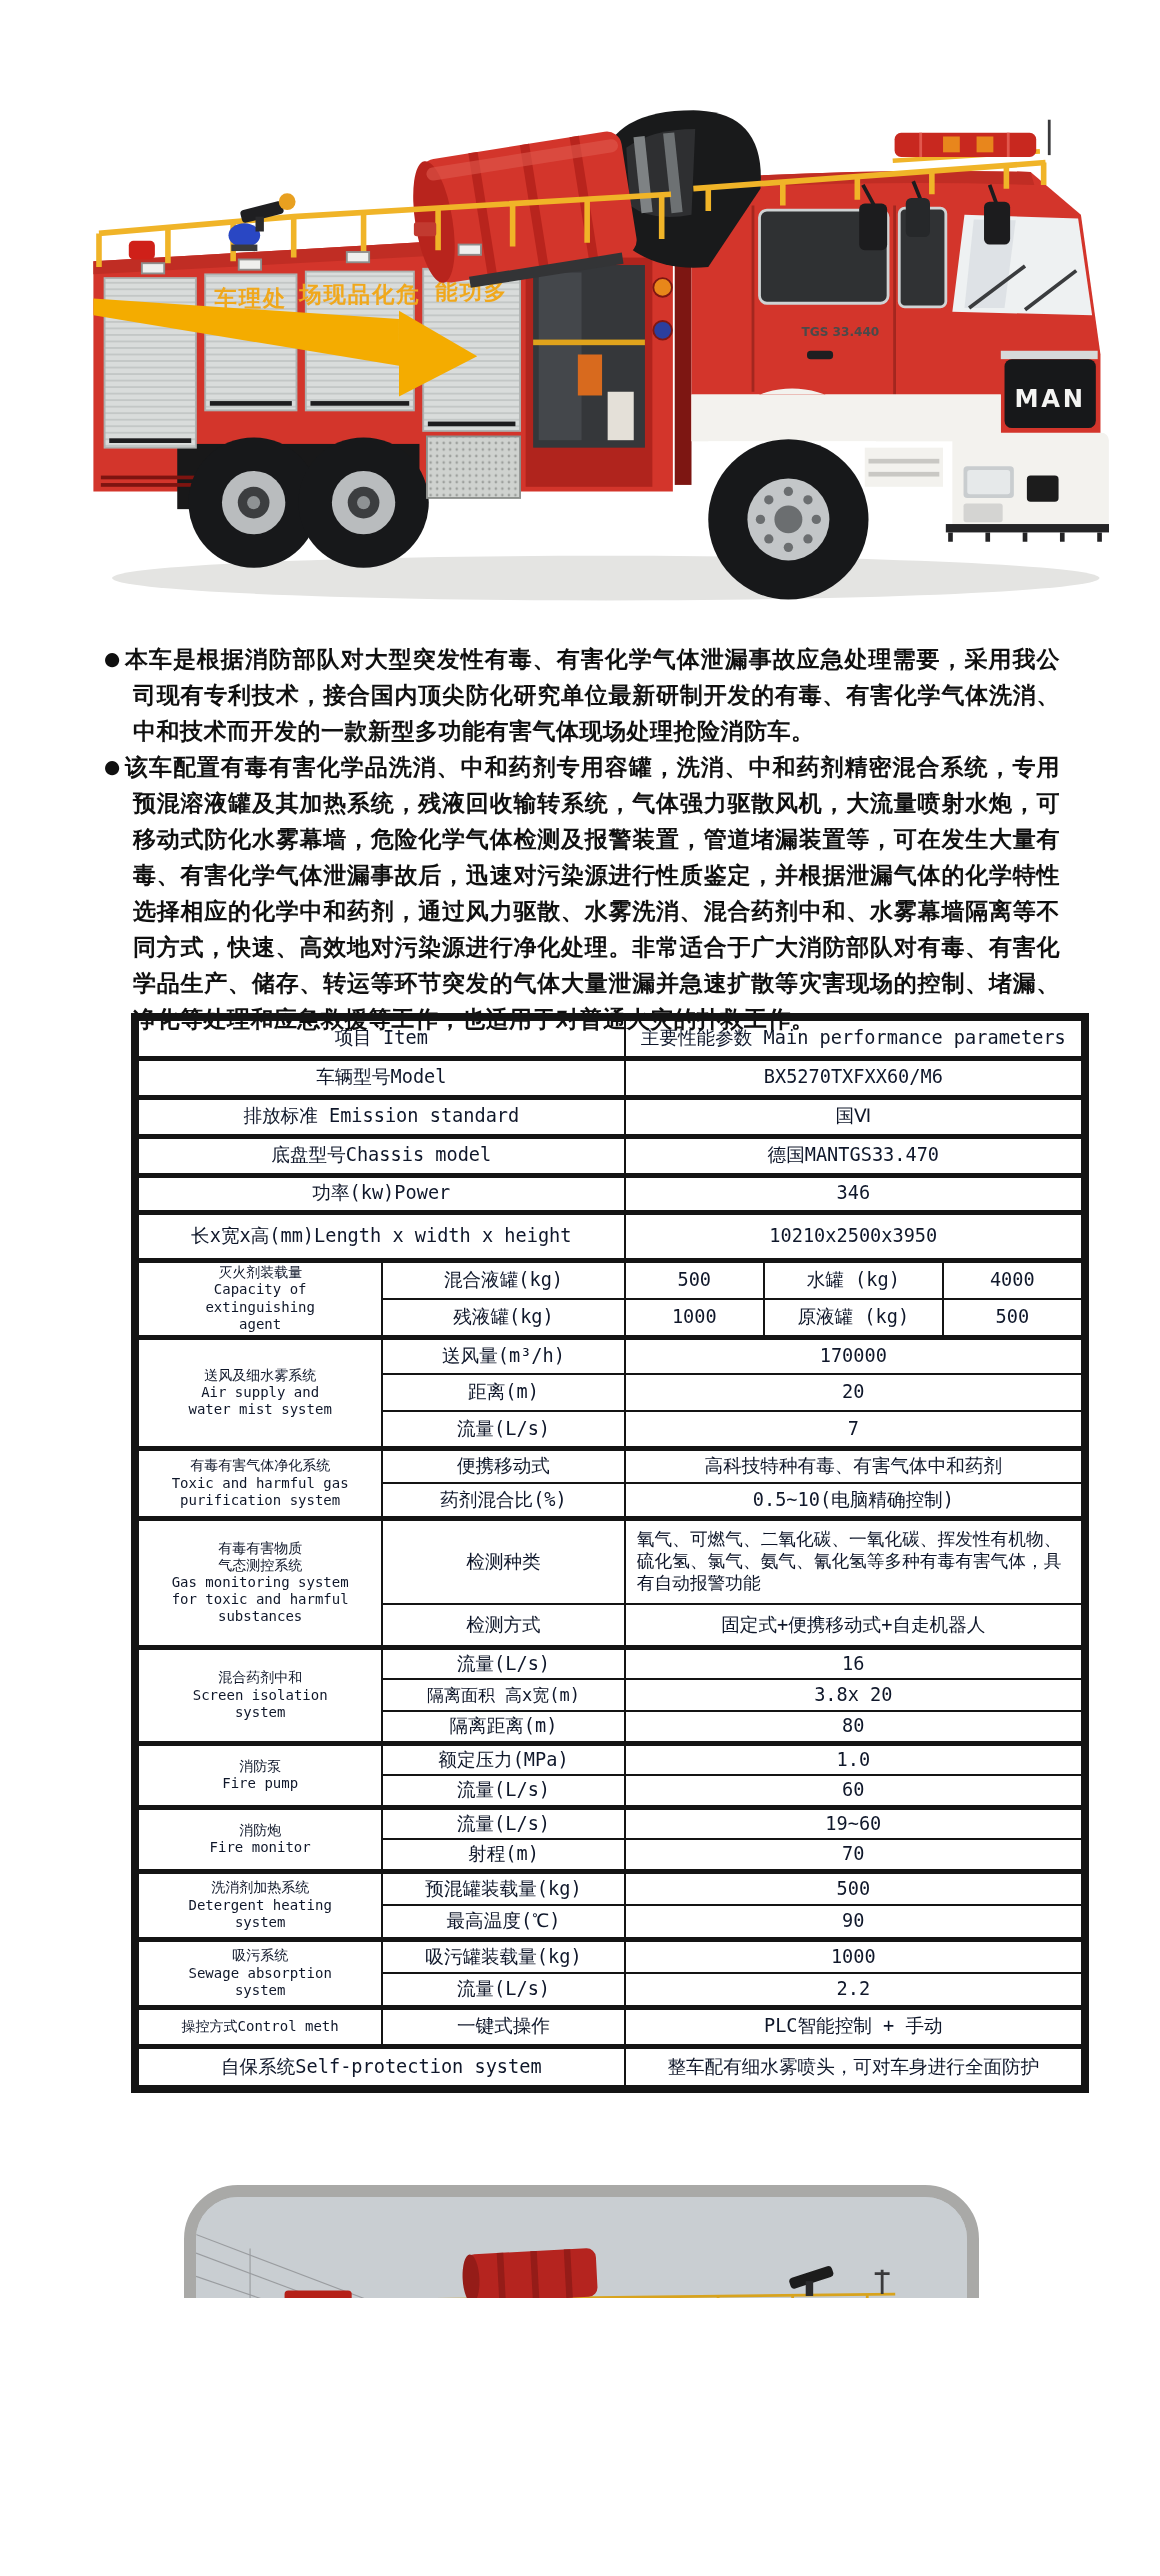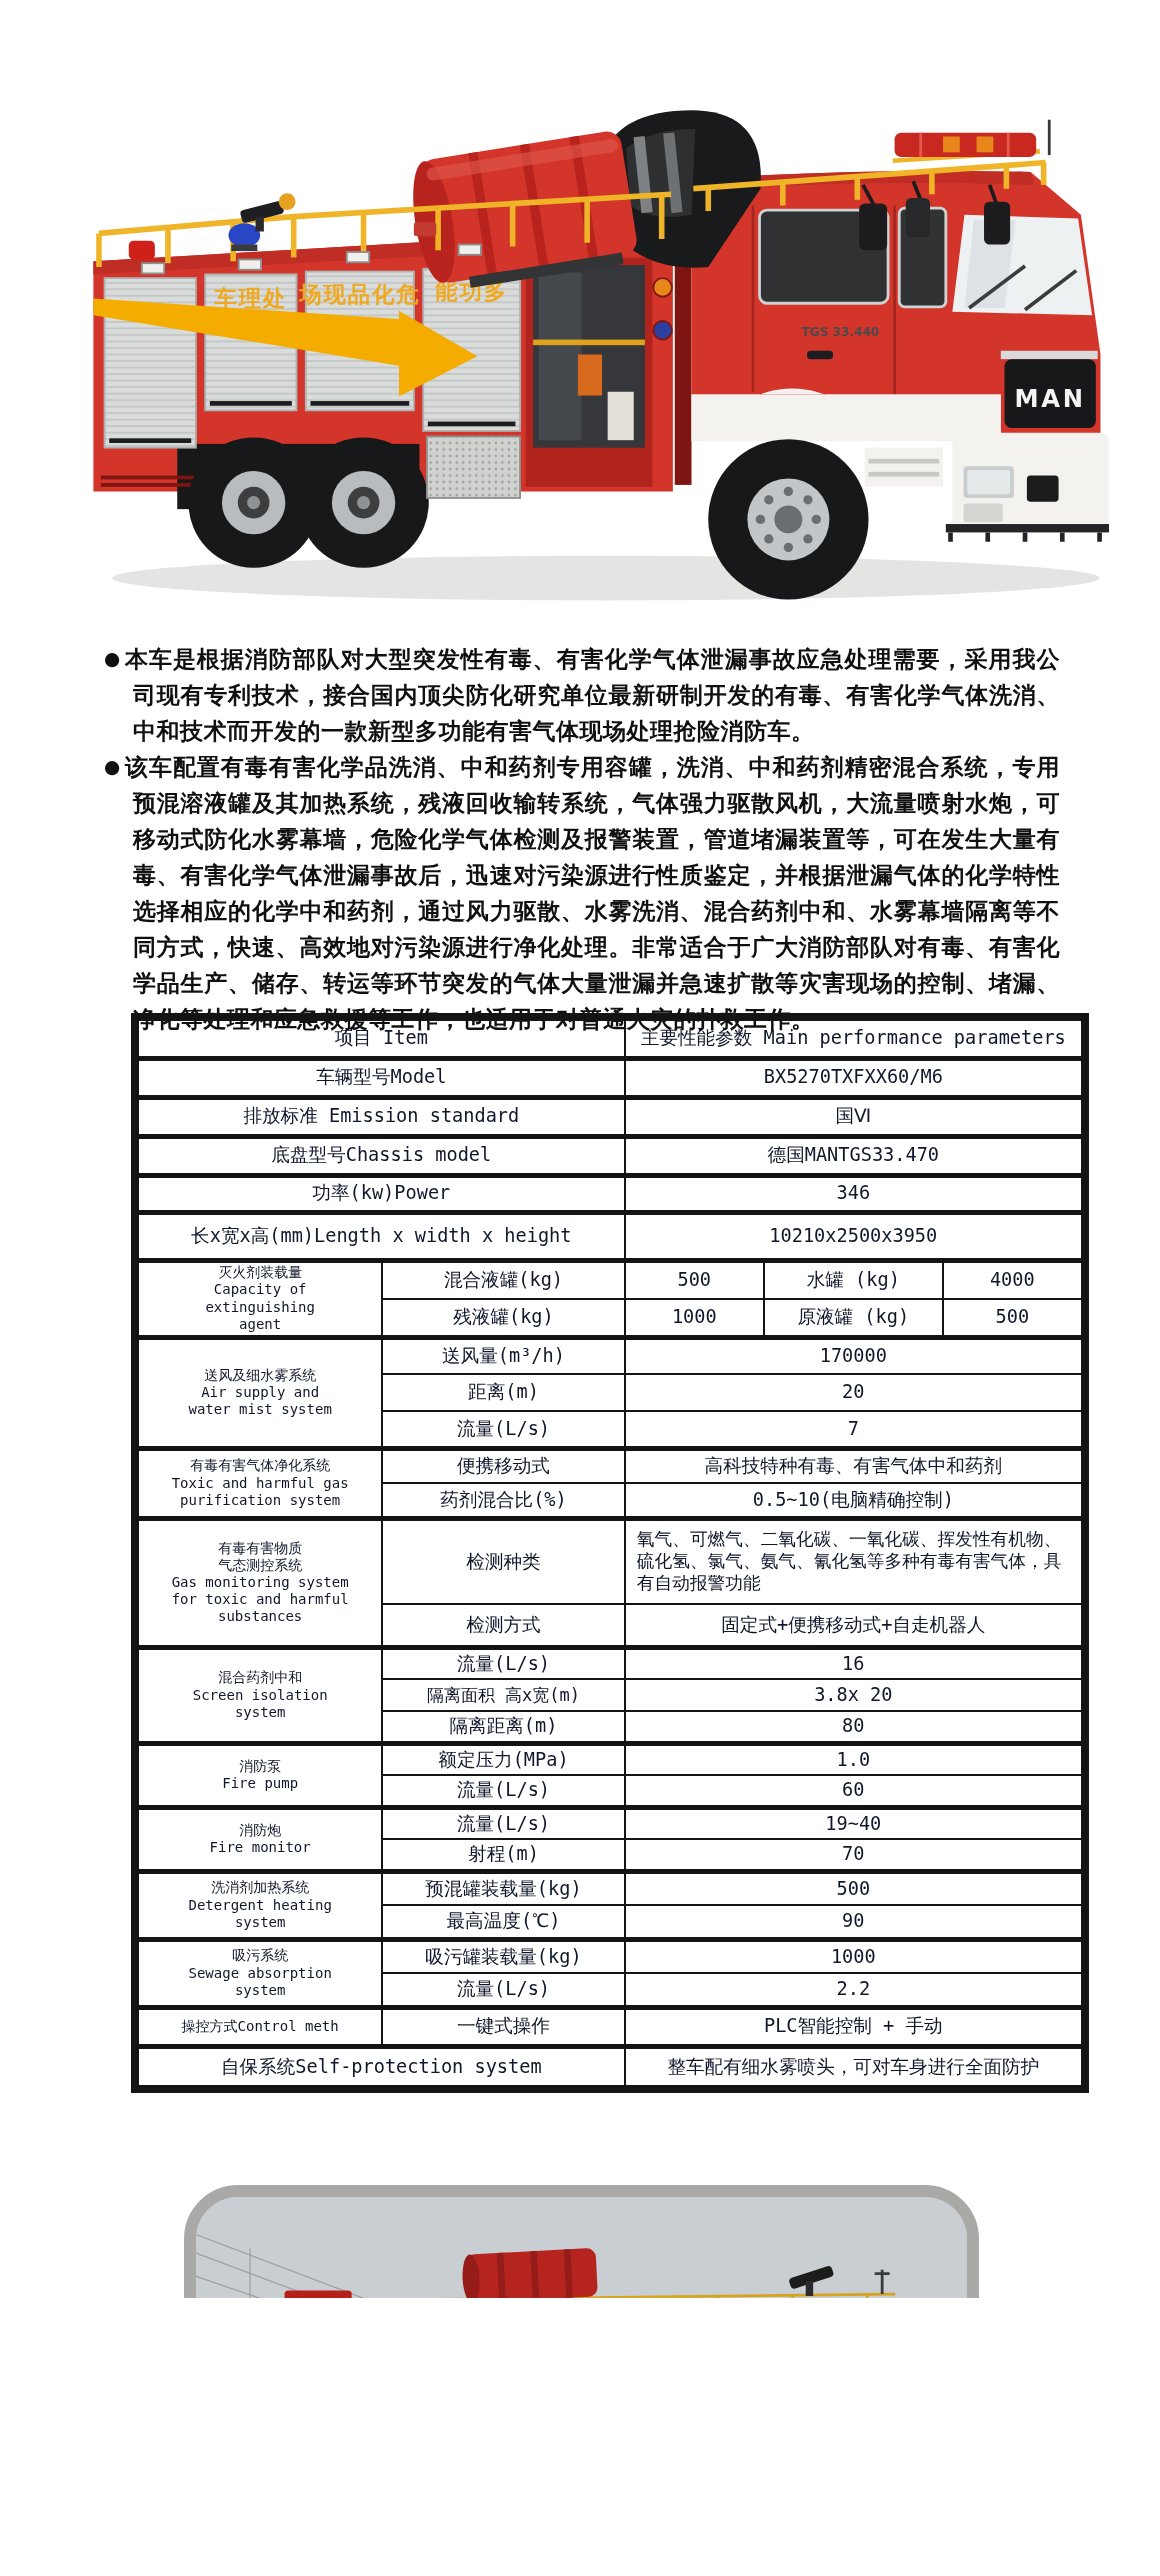--- a/index.html
+++ b/index.html
@@ -375,21 +375,21 @@
       </tr>
       <tr style="height:32px">
         <td>流量(L/s)</td>
         <td colspan="3">60</td>
       </tr>
 
       <tr class="sec" style="height:32px">
         <td rowspan="2" class="cat">消防炮
 Fire monitor</td>
         <td>流量(L/s)</td>
-        <td colspan="3">19~40</td>
+        <td colspan="3">19~60</td>
       </tr>
       <tr style="height:32px">
         <td>射程(m)</td>
         <td colspan="3">70</td>
       </tr>
 
       <tr class="sec" style="height:34px">
         <td rowspan="2" class="cat">洗消剂加热系统
 Detergent heating
 system</td>

